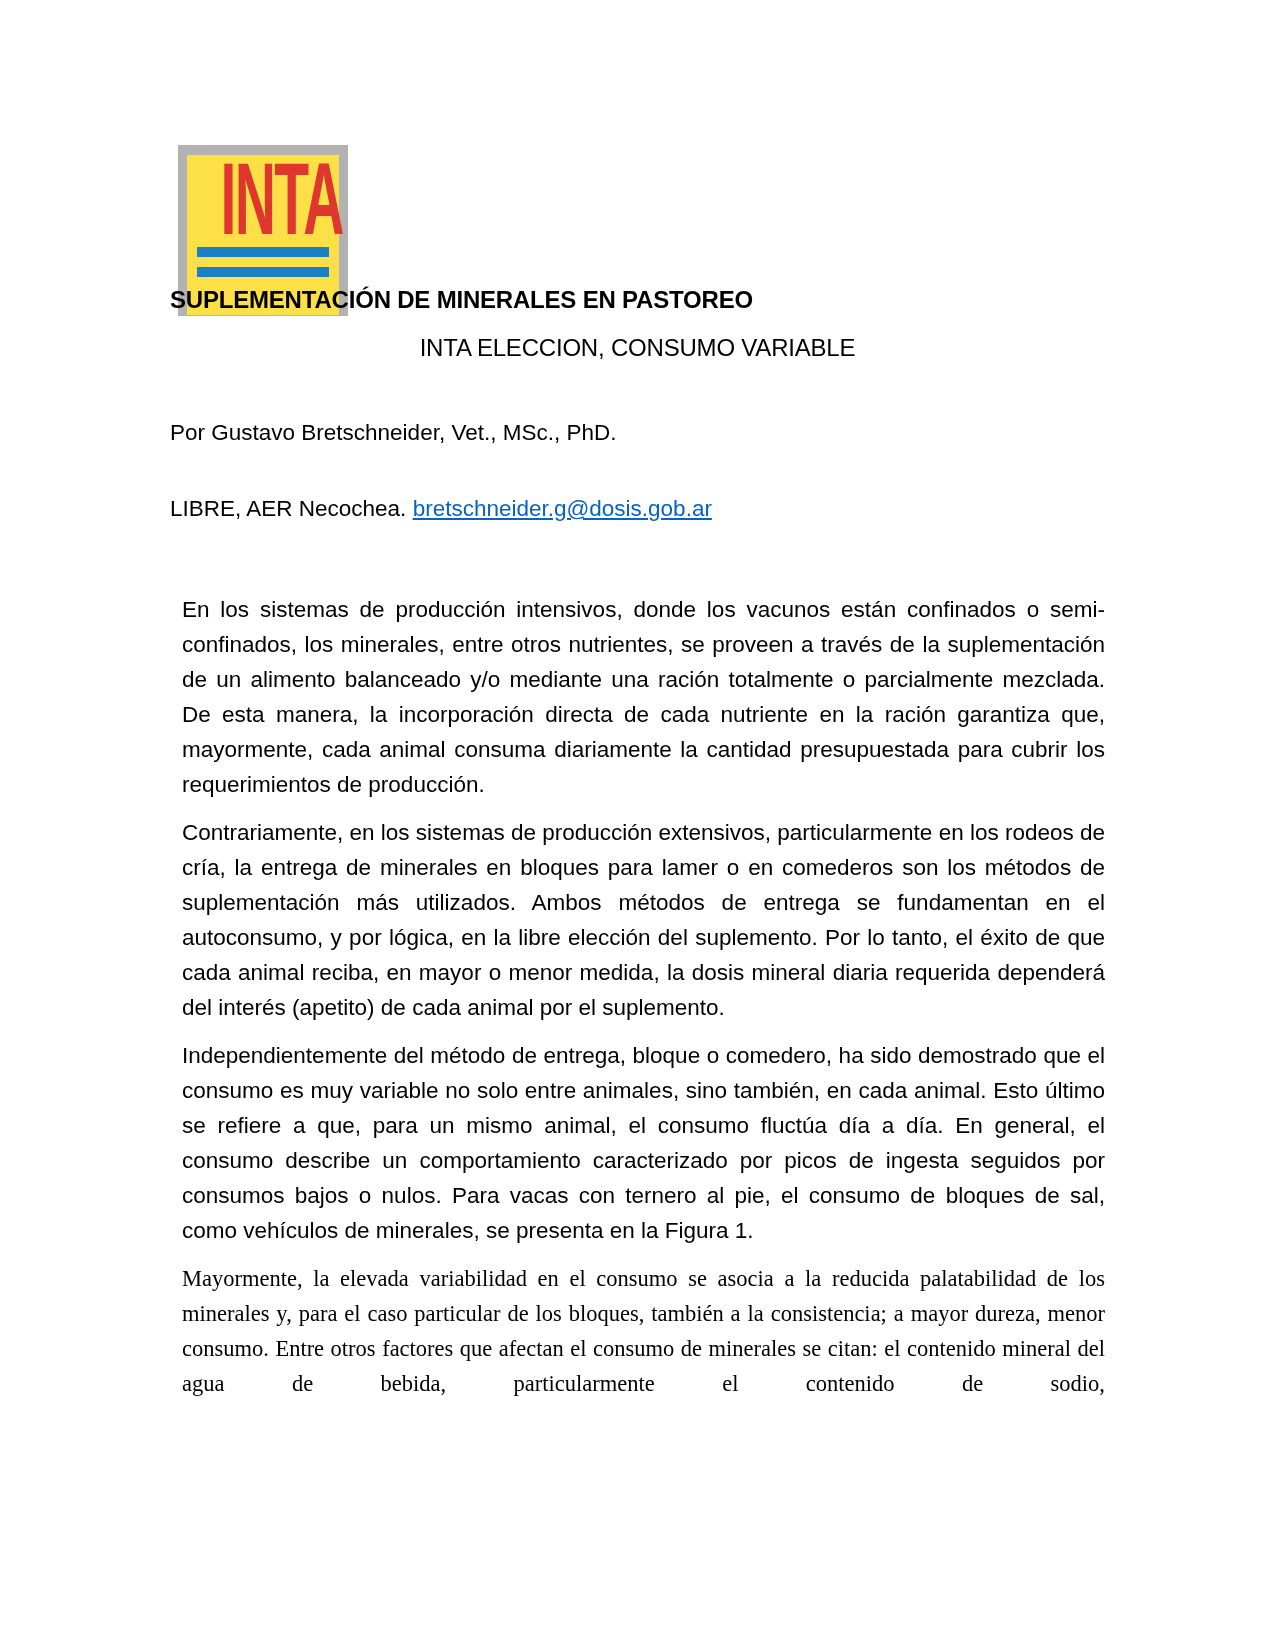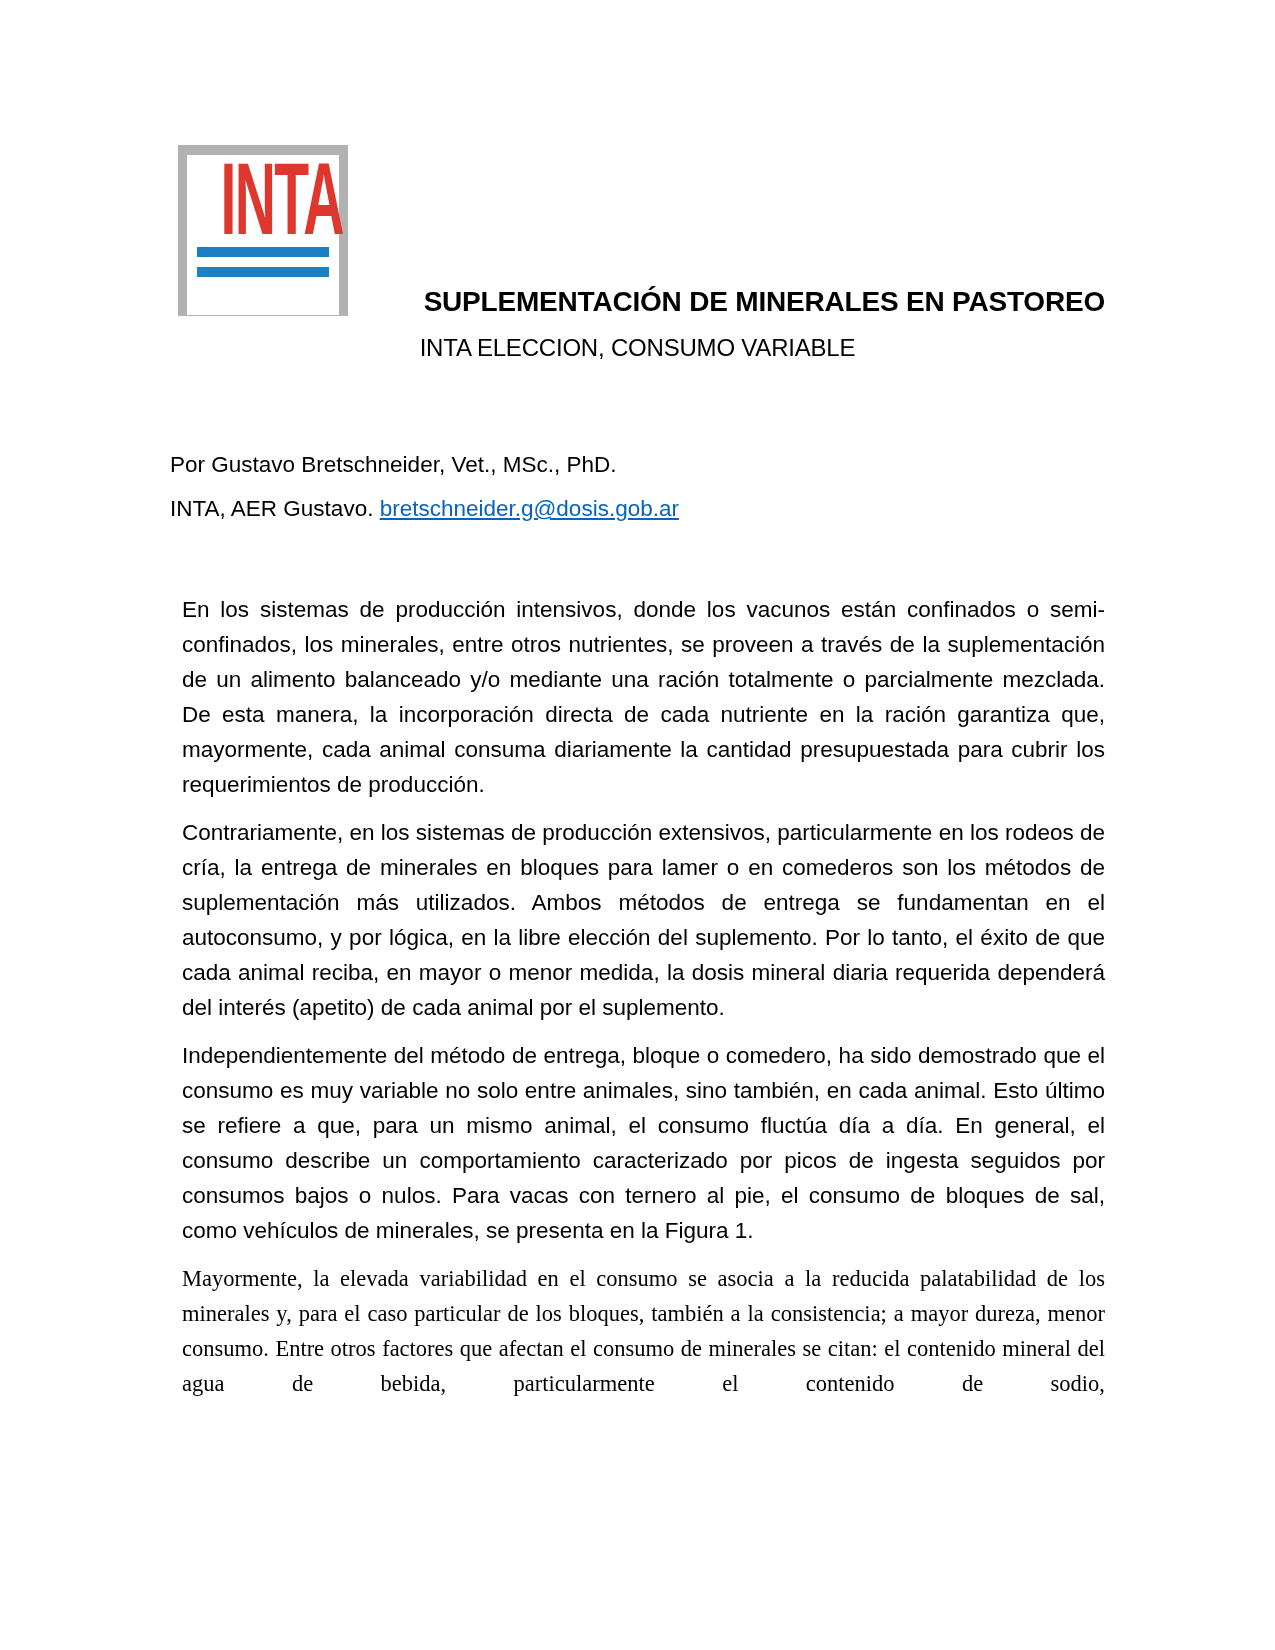--- a/index.html
+++ b/index.html
@@ -25,21 +25,21 @@
     width: 170px;
     height: 171px;
     background: var(--logo-gray, #b2b2b2);
   }
   .logo-white {
     position: absolute;
     left: 9px;
     top: 10px;
     width: 152px;
     height: 160px;
-    background: #ffffff;
+    background: #fde047;
   }
   .logo-text {
     position: absolute;
     top: 2px;
     left: 0;
     right: 0;
     text-align: center;
     font-weight: 700;
     font-size: 102px;
     line-height: 84px;
@@ -59,42 +59,42 @@
   .stripe1 { top: 92px; }
   .stripe2 { top: 112px; }
 
   
   .title {
     position: absolute;
     left: 170px;
     top: 286px;
     width: 935px;
     margin: 0;
-    text-align: right;
-    font-size: 28px;
+    text-align: left;
+    font-size: 24px;
     font-weight: 700;
     letter-spacing: -0.2px;
   }
   .subtitle {
     position: absolute;
     left: 170px;
     top: 334px;
     width: 935px;
     margin: 0;
     text-align: center;
     font-size: 24px;
     font-weight: 400;
     letter-spacing: -0.2px;
   }
 
   
   .byline {
     position: absolute;
     left: 170px;
-    top: 450px;
+    top: 418px;
     width: 935px;
     margin: 0;
     font-size: 22.5px;
     line-height: 30px;
   }
   .affiliation {
     position: absolute;
     left: 170px;
     top: 494px;
     width: 935px;
@@ -138,21 +138,21 @@
       <div class="stripe stripe2"></div>
     </div>
   </div>
 
   <h1 class="title">SUPLEMENTACIÓN DE MINERALES EN PASTOREO</h1>
 
   <h2 class="subtitle">INTA ELECCION, CONSUMO VARIABLE</h2>
 
   <p class="byline">Por Gustavo Bretschneider, Vet., MSc., PhD.</p>
 
-  <p class="affiliation"><span>INTA, AER Gustavo. </span><a class="email">bretschneider.g@dosis.gob.ar</a></p>
+  <p class="affiliation"><span>LIBRE, AER Necochea. </span><a class="email">bretschneider.g@dosis.gob.ar</a></p>
 
   <div class="body">
     <p class="para">En los sistemas de producción intensivos, donde los vacunos están confinados o semi-confinados, los minerales, entre otros nutrientes, se proveen a través de la suplementación de un alimento balanceado y/o mediante una ración totalmente o parcialmente mezclada. De esta manera, la incorporación directa de cada nutriente en la ración garantiza que, mayormente, cada animal consuma diariamente la cantidad presupuestada para cubrir los requerimientos de producción.</p>
     <p class="para">Contrariamente, en los sistemas de producción extensivos, particularmente en los rodeos de cría, la entrega de minerales en bloques para lamer o en comederos son los métodos de suplementación más utilizados. Ambos métodos de entrega se fundamentan en el autoconsumo, y por lógica, en la libre elección del suplemento. Por lo tanto, el éxito de que cada animal reciba, en mayor o menor medida, la dosis mineral diaria requerida dependerá del interés (apetito) de cada animal por el suplemento.</p>
     <p class="para">Independientemente del método de entrega, bloque o comedero, ha sido demostrado que el consumo es muy variable no solo entre animales, sino también, en cada animal. Esto último se refiere a que, para un mismo animal, el consumo fluctúa día a día. En general, el consumo describe un comportamiento caracterizado por picos de ingesta seguidos por consumos bajos o nulos. Para vacas con ternero al pie, el consumo de bloques de sal, como vehículos de minerales, se presenta en la Figura 1.</p>
     <p class="para continued">Mayormente, la elevada variabilidad en el consumo se asocia a la reducida palatabilidad de los minerales y, para el caso particular de los bloques, también a la consistencia; a mayor dureza, menor consumo. Entre otros factores que afectan el consumo de minerales se citan:  el contenido mineral del agua de bebida, particularmente el contenido de sodio,</p>
   </div>
 
 </div>
 

